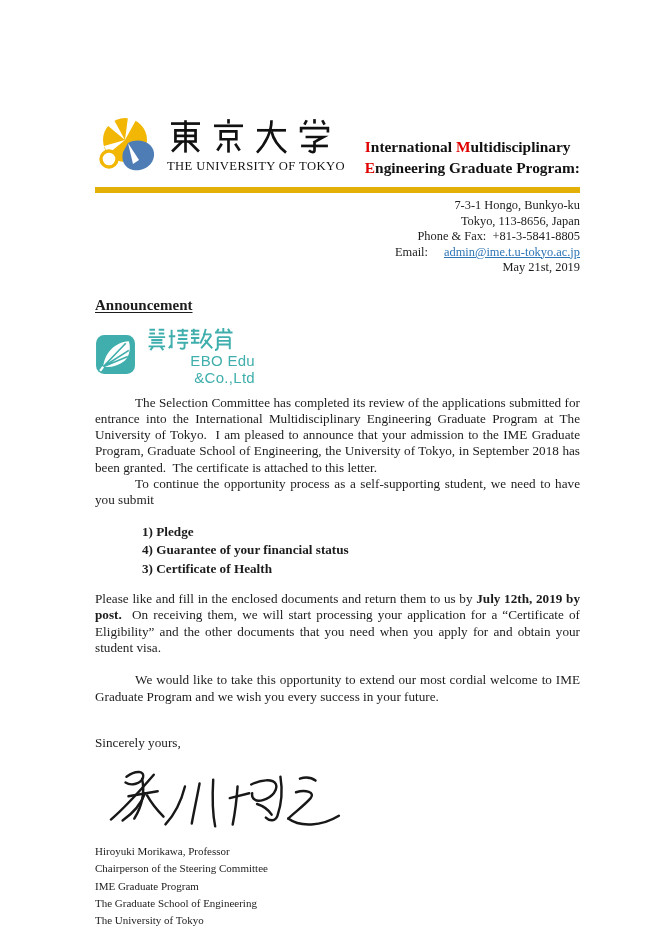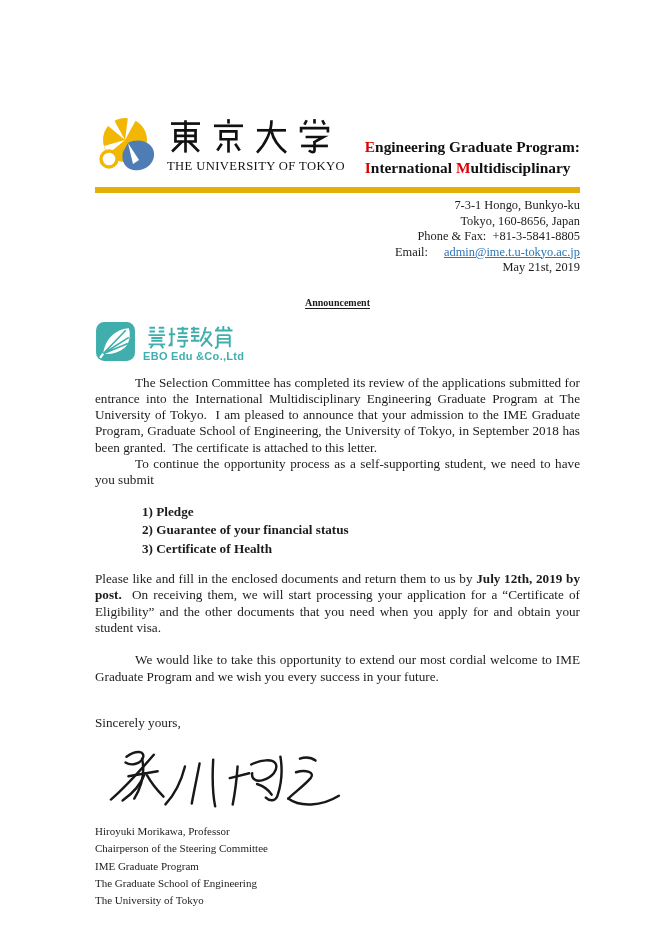--- a/index.html
+++ b/index.html
@@ -31,32 +31,32 @@
   .program-title .red { color: #e00000; }
 
   .gold-bar { height: 6px; background: #e2b007; margin-top: 7px; }
 
   
   .address { margin-top: 5px; text-align: right; font-size: 12.4px; line-height: 15.5px; color: #1c1c1c; font-family: Liberation Serif, serif; }
   .address a { color: #2e75b6; text-decoration: underline; margin-left: 16px; }
 
   
   .announcement {
-    margin-top: 21px; text-align: center;
-    font-weight: bold; font-size: 10px;
+    margin-top: 21px; 
+    font-weight: bold; font-size: 15px;
     text-decoration: underline; text-underline-offset: 2px;
   }
 
   
   .ebo { margin-top: 13px; display: flex; align-items: center; gap: 7px; opacity: 0.92; width: 160px; }
   .ebo-text-col { display: flex; flex-direction: column; }
   .ebo-sub {
     font-family: "Liberation Sans", sans-serif;
-    font-weight: bold; font-size: 11px; letter-spacing: 0.3px;
-    color: #2fa8a5; margin-top: 1px;
+    font-weight: normal; font-size: 15px; letter-spacing: 0.3px;
+    color: #2fa8a5; margin-top: 1px; text-align: right;
   }
 
   
   .body-text { margin-top: 9px; font-size: 13.2px; line-height: 16.3px; text-align: justify; }
   .indent { text-indent: 40px; }
   .doc-list { margin: 14px 0 2px 47px; font-weight: bold; font-size: 13.2px; line-height: 18.5px; list-style: none; }
   .p3 { margin-top: 13px; }
   .p4 { margin-top: 16px; }
   .closing { margin-top: 30px; text-align: left; }
 
@@ -114,30 +114,30 @@
             <path d="M23 2 L25 6"></path>
           <path d="M4 13 V9 H28 V13"></path>
             <path d="M8 17 H24 L15 22"></path>
           <path d="M16 22 V29 C16 31 13 31 11 29"></path>
             <path d="M4 25 H28"></path>
         </svg>
       </div>
       <div class="uni-name">THE UNIVERSITY OF TOKYO</div>
     </div>
     <div class="program-title">
+      <div><span class="red">I</span><span>nternational </span><span class="red">M</span><span>ultidisciplinary</span></div>
       <div><span class="red">E</span><span>ngineering Graduate Program:</span></div>
-      <div><span class="red">I</span><span>nternational </span><span class="red">M</span><span>ultidisciplinary</span></div>
     </div>
   </div>
 
   <div class="gold-bar"></div>
 
   <div class="address">
     <div>7-3-1 Hongo, Bunkyo-ku</div>
-    <div>Tokyo, 160-8656, Japan</div>
+    <div>Tokyo, 113-8656, Japan</div>
     <div>Phone &amp; Fax:&nbsp; +81-3-5841-8805</div>
     <div><span>Email:</span><a href="#">admin@ime.t.u-tokyo.ac.jp</a></div>
     <div>May 21st, 2019</div>
   </div>
 
   <div class="announcement">Announcement</div>
 
   <div class="ebo" role="img" aria-label="翼搏教育">
     <span>
       <svg width="41" height="41" viewBox="0 0 40 40">
@@ -158,21 +158,21 @@
       <span class="ebo-sub">EBO Edu &amp;Co.,Ltd</span>
     </span>
   </div>
 
   <div class="body-text">
     <p class="indent">The Selection Committee has completed its review of the applications submitted for entrance into the International Multidisciplinary Engineering Graduate Program at The University of Tokyo.&nbsp; I am pleased to announce that your admission to the IME Graduate Program, Graduate School of Engineering, the University of Tokyo, in September 2018 has been granted.&nbsp; The certificate is attached to this letter.</p>
     <p class="indent">To continue the opportunity process as a self-supporting student, we need to have you submit</p>
 
     <ul class="doc-list">
       <li>1) Pledge</li>
-      <li>2) Guarantee of your financial status</li>
+      <li>4) Guarantee of your financial status</li>
       <li>3) Certificate of Health</li>
     </ul>
 
     <p class="p3"><span>Please like and fill in the enclosed documents and return them to us by </span><b>July 12th, 2019 by post.</b><span>&nbsp; On receiving them, we will start processing your application for a “Certificate of Eligibility” and the other documents that you need when you apply for and obtain your student visa.</span></p>
 
     <p class="indent p4">We would like to take this opportunity to extend our most cordial welcome to IME Graduate Program and we wish you every success in your future.</p>
 
     <p class="closing">Sincerely yours,</p>
   </div>
 

